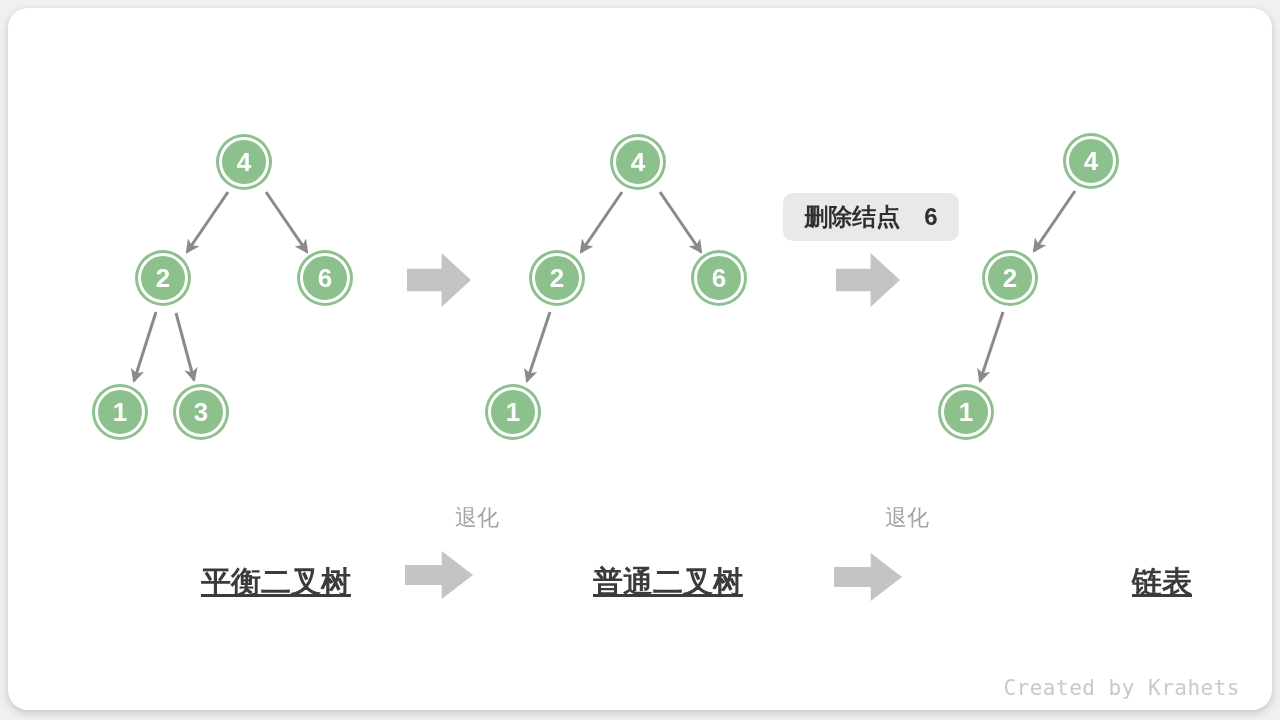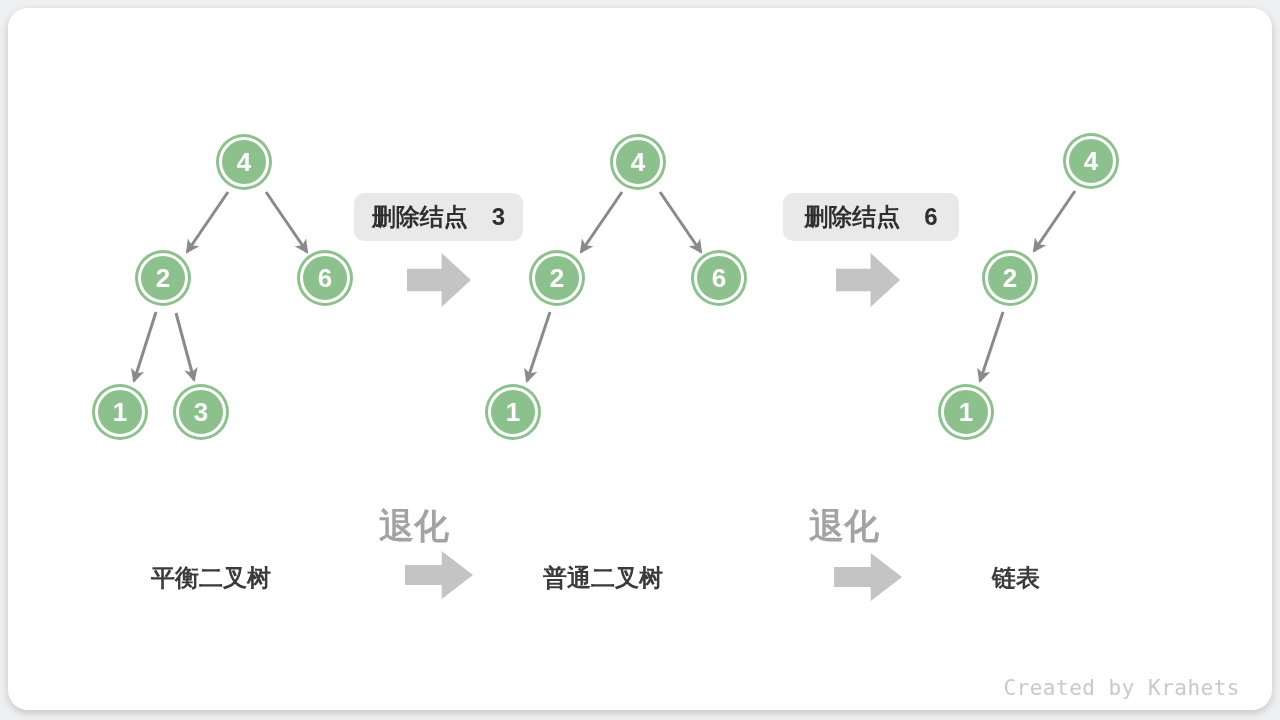--- a/index.html
+++ b/index.html
@@ -35,26 +35,26 @@
     background:var(--badge-bg);color:var(--badge-text);
     font-size:24px;font-weight:bold;
     display:flex;align-items:center;justify-content:center;
     white-space:pre;
   }
   .block-arrow{
     position:absolute;background:var(--block-arrow-gray);
     clip-path:polygon(0 29%,54% 29%,54% 0,100% 50%,54% 100%,54% 71%,0 71%);
   }
   .degrade-label{
-    position:absolute;width:120px;text-align:left;
-    color:var(--degrade-text);font-size:35px;font-weight:bold;
+    position:absolute;width:120px;text-align:right;
+    color:var(--degrade-text);font-size:22px;font-weight:normal;
   }
   .stage-label{
-    position:absolute;width:200px;text-align:left;
-    color:var(--stage-text);font-size:24px;font-weight:bold;
+    position:absolute;width:200px;text-align:right;
+    color:var(--stage-text);font-size:30px;font-weight:bold;text-decoration:underline;
   }
   .watermark{
     position:absolute;right:40px;top:676px;
     color:var(--watermark-text);
     font-family:"DejaVu Sans Mono",monospace;
     font-size:21px;letter-spacing:0.5px;
   }
 </style>
 </head>
 <body>
@@ -96,21 +96,20 @@
     <div class="node" style="left:694px;top:253px">6</div>
     <div class="node" style="left:488px;top:387px">1</div>
   </div>
 
   <div>
     <div class="node" style="left:1066px;top:136px">4</div>
     <div class="node" style="left:985px;top:253px">2</div>
     <div class="node" style="left:941px;top:387px">1</div>
   </div>
 
-  <div class="badge" style="left:354px;top:193px;width:169px">删除结点　3</div>
   <div class="badge" style="left:783px;top:193px;width:176px">删除结点　6</div>
 
   <div class="block-arrow" style="left:407px;top:253px;width:64px;height:54px"></div>
   <div class="block-arrow" style="left:836px;top:253px;width:64px;height:54px"></div>
 
   <div class="degrade-label" style="left:379px;top:503px">退化</div>
   <div class="degrade-label" style="left:809px;top:503px">退化</div>
   <div class="block-arrow" style="left:405px;top:551px;width:68px;height:48px"></div>
   <div class="block-arrow" style="left:834px;top:553px;width:68px;height:48px"></div>
 

